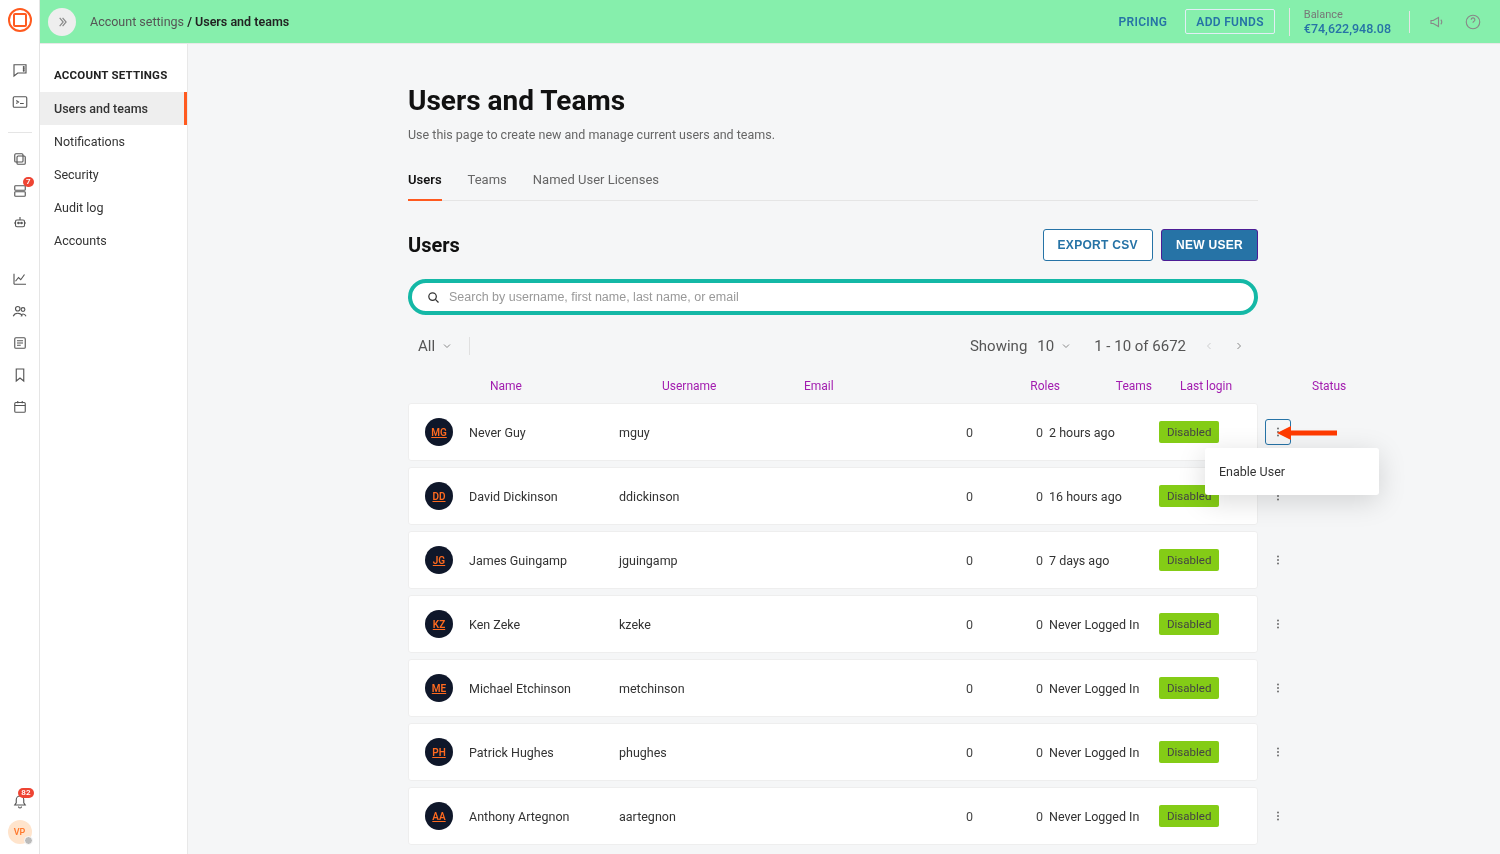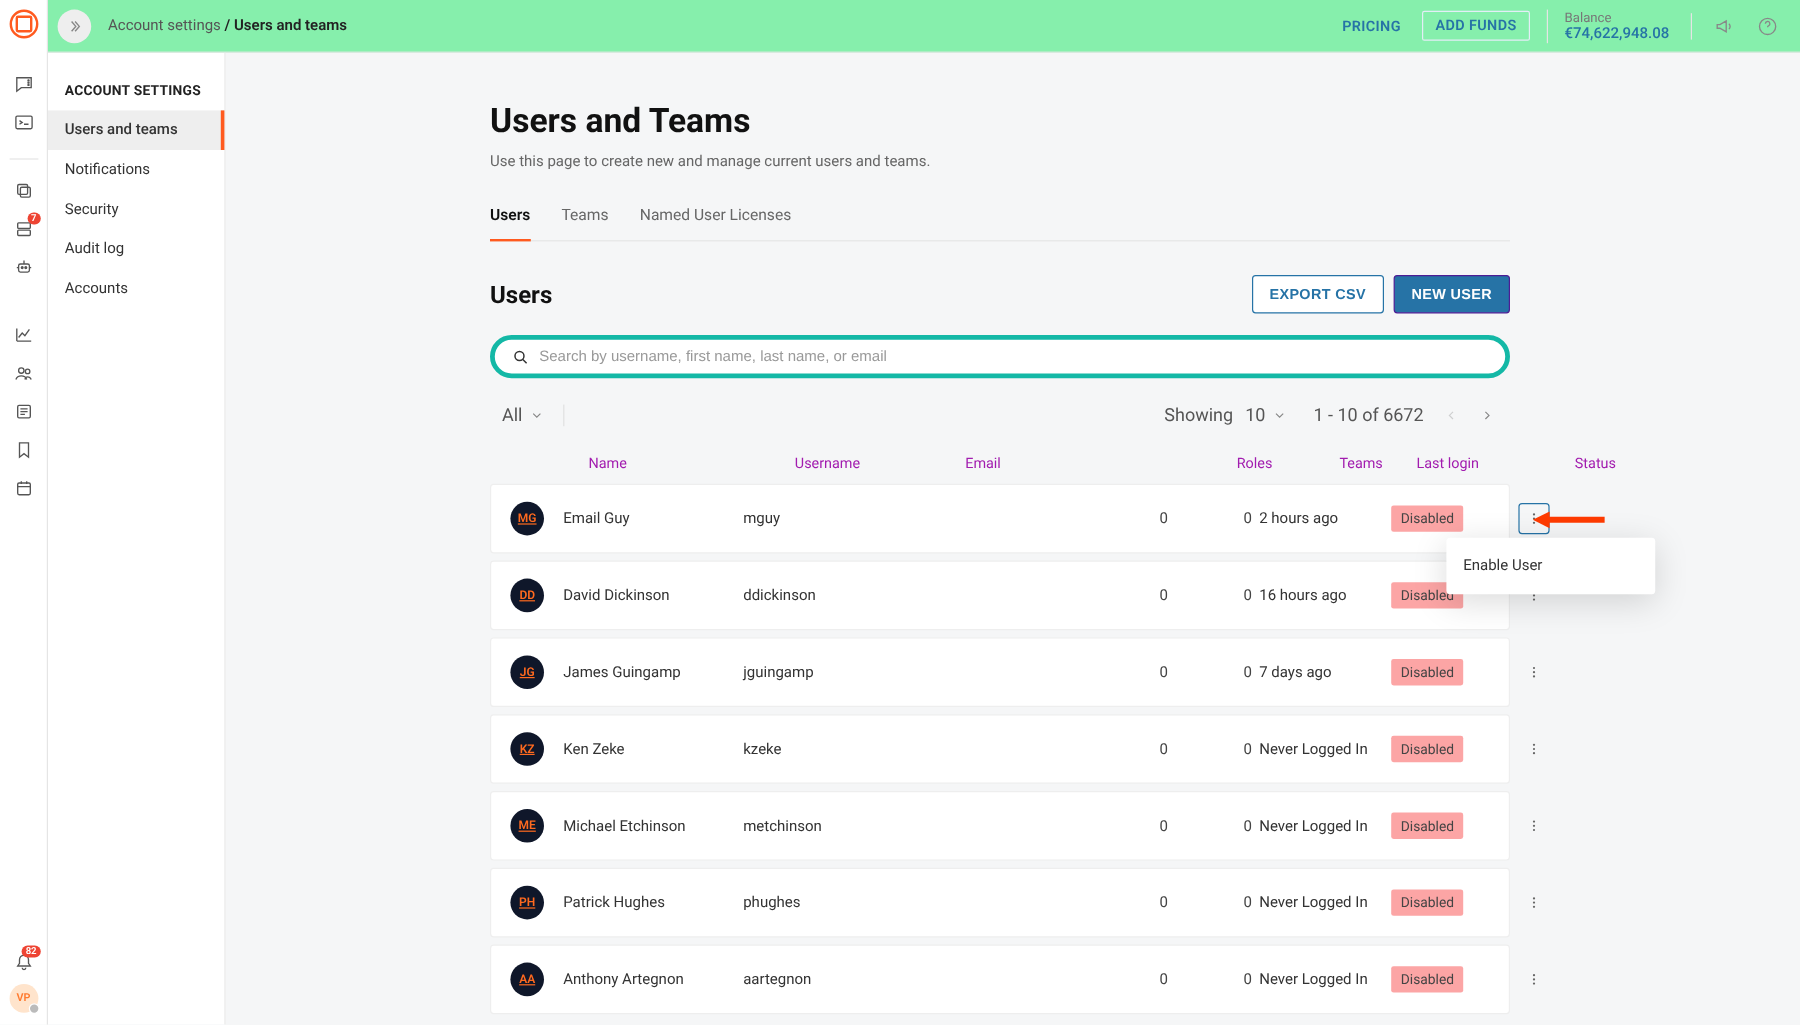--- a/index.html
+++ b/index.html
@@ -170,21 +170,21 @@
     width:28px;height:28px;border-radius:50%;
     background:#0f172a;color:#ff6a1f;
     font-size:10px;font-weight:600;
     display:flex;align-items:center;justify-content:center;
     margin-left:16px;
     text-decoration:underline;
   }
   .cell { font-size:12.5px; color:#333; }
   .cell.num { text-align:right; padding-right:6px; color:#444;}
   .badge {
-    display:inline-block; background:#fca5a5; color:#444;
+    display:inline-block; background:#84cc16; color:#444;
     font-size:11.5px; padding:4px 8px; border-radius:2px;
   }
   .kebab {
     width:26px;height:26px;border-radius:3px;
     display:flex;align-items:center;justify-content:center;
     cursor:pointer; margin-left:6px;
   }
   .kebab.active { border:1.5px solid #2673a6; }
   .kebab svg{ width:14px; height:14px; }
   .kebab svg circle{ fill:#666; }
@@ -401,21 +401,21 @@
             <div>Last login</div>
             <div>Status</div>
             <div></div>
           </div>
 
           <div id="rows">
               <div class="row">
     <div>
                   <div class="av">MG</div>
                 </div>
-    <div class="cell">Email Guy</div>
+    <div class="cell">Never Guy</div>
     <div class="cell">mguy</div>
     <div class="cell"></div>
     <div class="cell num">0</div>
     <div class="cell num">0</div>
     <div class="cell">2 hours ago</div>
     <div><span class="badge">Disabled</span></div>
     <div>
       <div class="kebab active">
         <svg viewBox="0 0 24 24">
                       <circle cx="12" cy="6" r="1.6"></circle>

